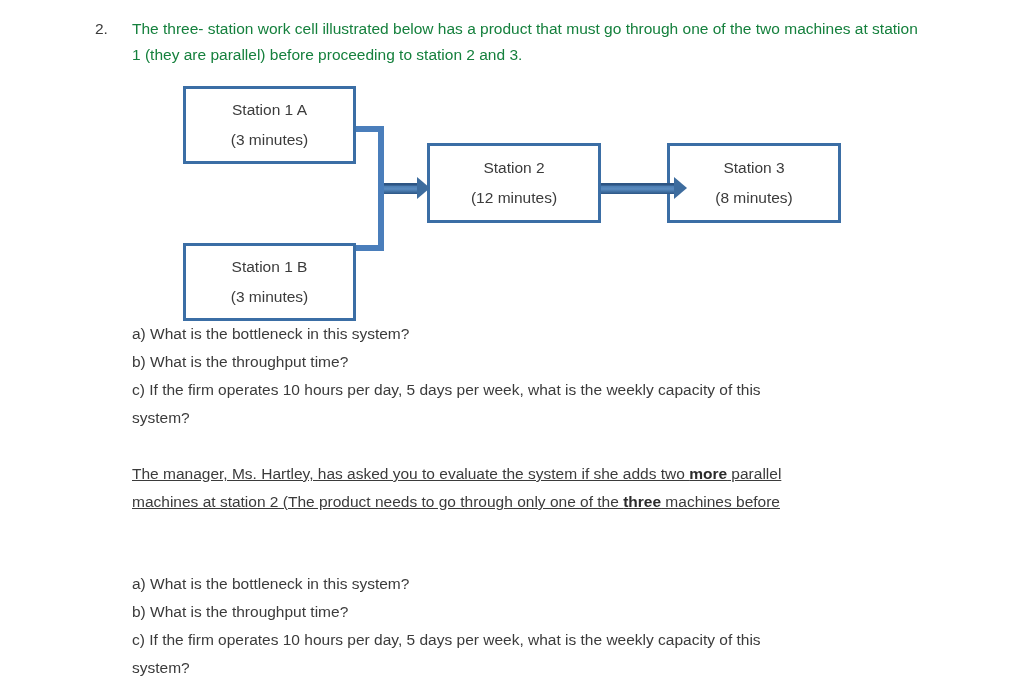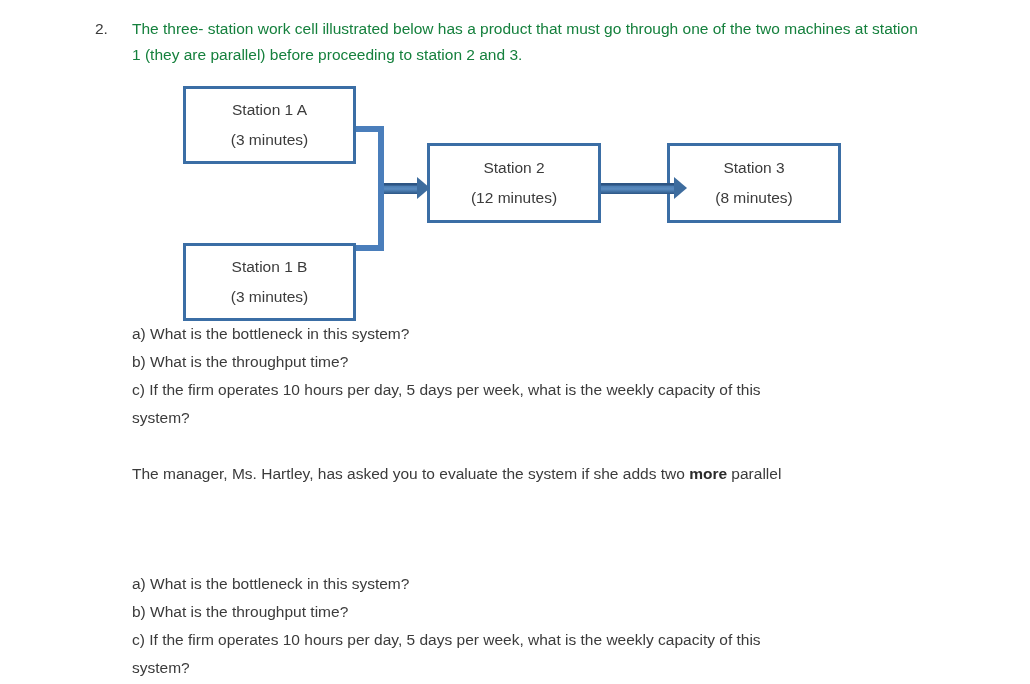--- a/index.html
+++ b/index.html
@@ -41,21 +41,21 @@
   .block {
     position: absolute;
     left: 132px;
     width: 790px;
     font-size: 15.5px;
     line-height: 28px;
     color: #3b3b3b;
   }
   .block .ln { display: block; white-space: normal; }
   .block-a { top: 320px; }
-  .block-mgr { top: 460px; line-height: 28px; }
+  .block-mgr { top: 460px; line-height: 28px; text-decoration: underline; }
   .block-b { top: 570px; }
   .block-mgr b { font-weight: bold; color: #2b2b2b; }
 
   
   #diagram {
     position: absolute;
     left: 0;
     top: 0;
     width: 963px;
     height: 684px;
@@ -151,20 +151,21 @@
 
 <div class="block block-a">
   <span class="ln">a) What is the bottleneck in this system?</span>
   <span class="ln">b) What is the throughput time?</span>
   <span class="ln">c) If the firm operates 10 hours per day, 5 days per week, what is the weekly capacity of this</span>
   <span class="ln">system?</span>
 </div>
 
 <div class="block block-mgr">
   <span class="ln"><span>The manager, Ms. Hartley, has asked you to evaluate the system if she adds two </span><b>more</b><span> parallel</span></span>
+  <span class="ln"><span>machines at station 2 (The product needs to go through only one of the </span><b>three</b><span> machines before</span></span>
 </div>
 
 <div class="block block-b">
   <span class="ln">a) What is the bottleneck in this system?</span>
   <span class="ln">b) What is the throughput time?</span>
   <span class="ln">c) If the firm operates 10 hours per day, 5 days per week, what is the weekly capacity of this</span>
   <span class="ln">system?</span>
 </div>
 
 </body></html>

